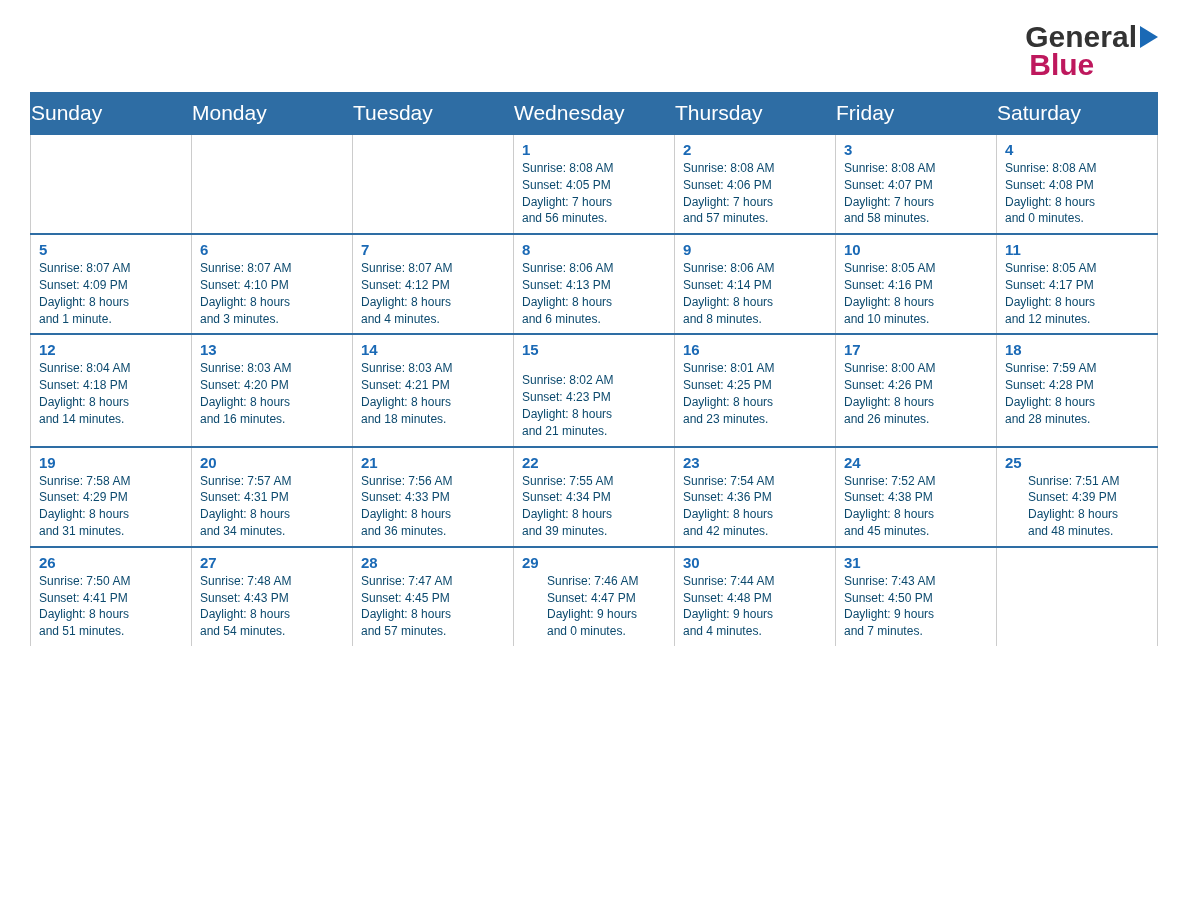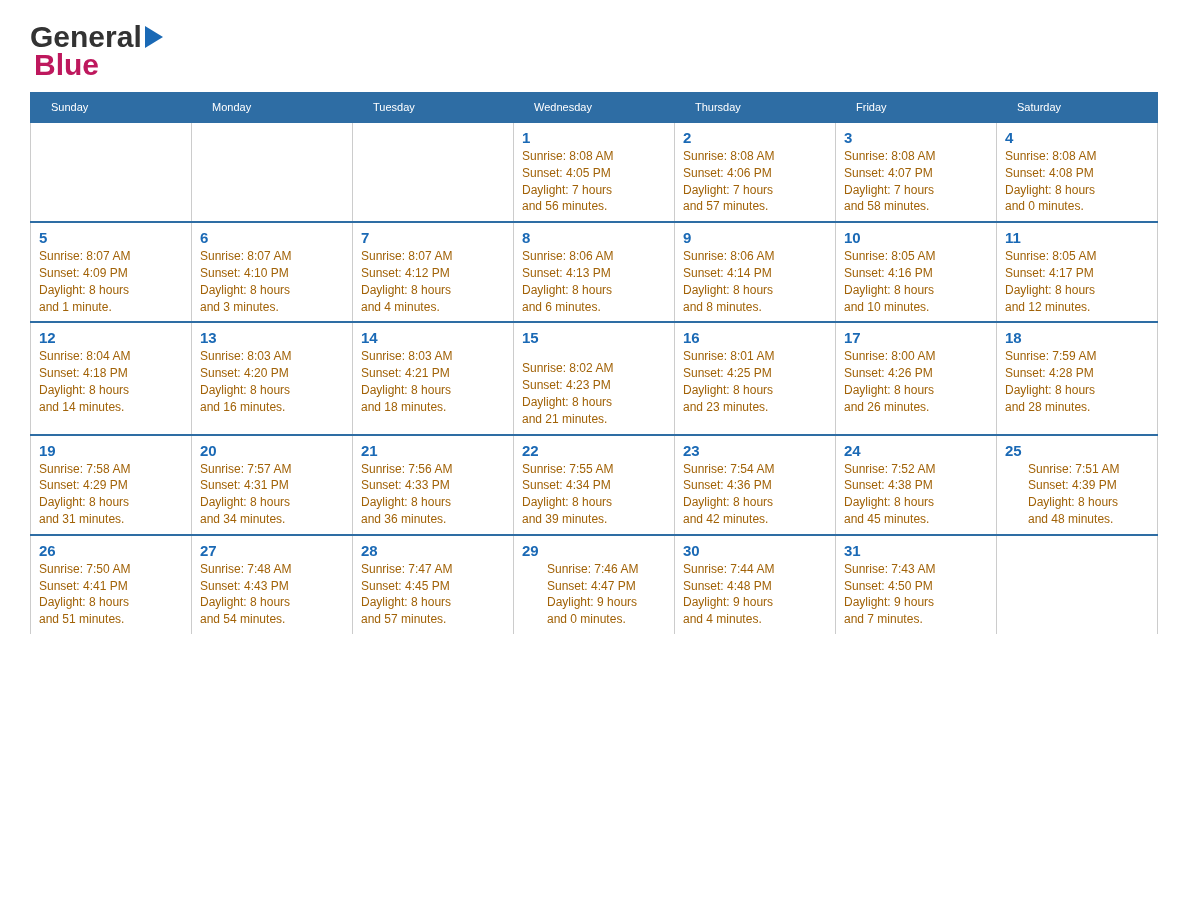--- a/index.html
+++ b/index.html
@@ -5,23 +5,22 @@
     * { box-sizing: border-box; margin: 0; padding: 0; }
     body {
       font-family: Arial, Helvetica, sans-serif;
       background: #ffffff;
       padding: 20px 30px;
       width: 1188px;
       min-height: 918px;
     }
     .header-row {
       display: flex;
-      justify-content: center;
+      justify-content: flex-end;
       align-items: flex-start;
-      flex-direction: column;
     }
     .title-block {
       text-align: right;
     }
     .page-title {
       font-size: 48px;
       font-weight: bold;
       color: #222;
       line-height: 1.1;
     }
@@ -31,23 +30,23 @@
       margin-top: 4px;
     }
     .calendar-table {
       width: 100%;
       border-collapse: collapse;
       margin-top: 10px;
     }
     .calendar-table th {
       background-color: #2e6da4;
       color: #ffffff;
-      font-size: 11px;
+      font-size: 21px;
       font-weight: normal;
-      padding: 8px 20px;
+      padding: 8px 0;
       text-align: left;
       border: 1px solid #2e6da4;
     }
     .calendar-table td {
       vertical-align: top;
       border: 1px solid #cccccc;
       padding: 6px 8px;
       width: 14.28%;
       min-height: 100px;
       font-size: 12.5px;
@@ -65,21 +64,21 @@
     }
     .day-number {
       font-size: 15px;
       font-weight: bold;
       color: #1a69b5;
       display: block;
       margin-bottom: 2px;
     }
     .day-info {
       font-size: 12px;
-      color: #a16207;
+      color: #0c4a6e;
       line-height: 1.4;
     }
     .empty-cell {
       background: #ffffff;
     }
     .logo-wrapper {
       display: flex;
       flex-direction: column;
       align-items: flex-start;
     }

